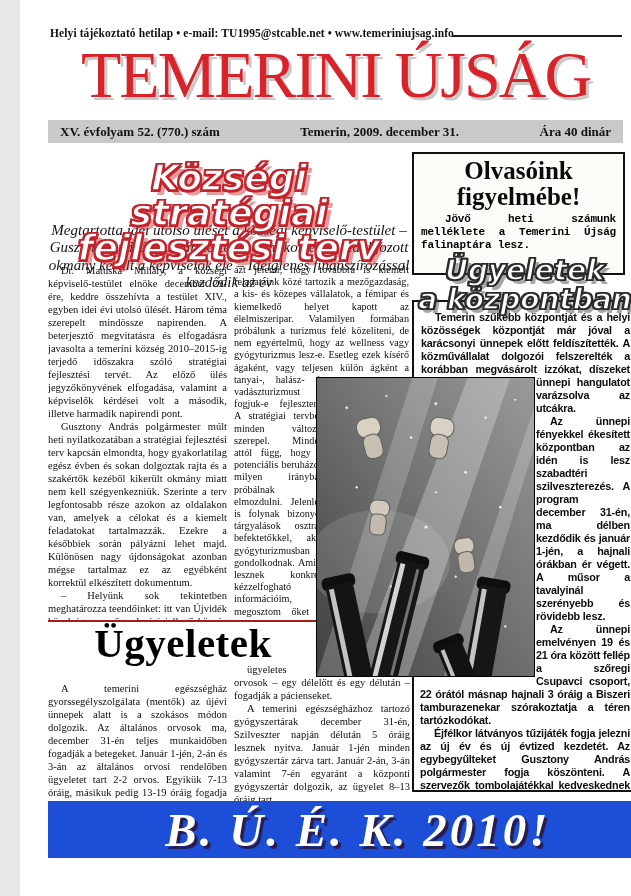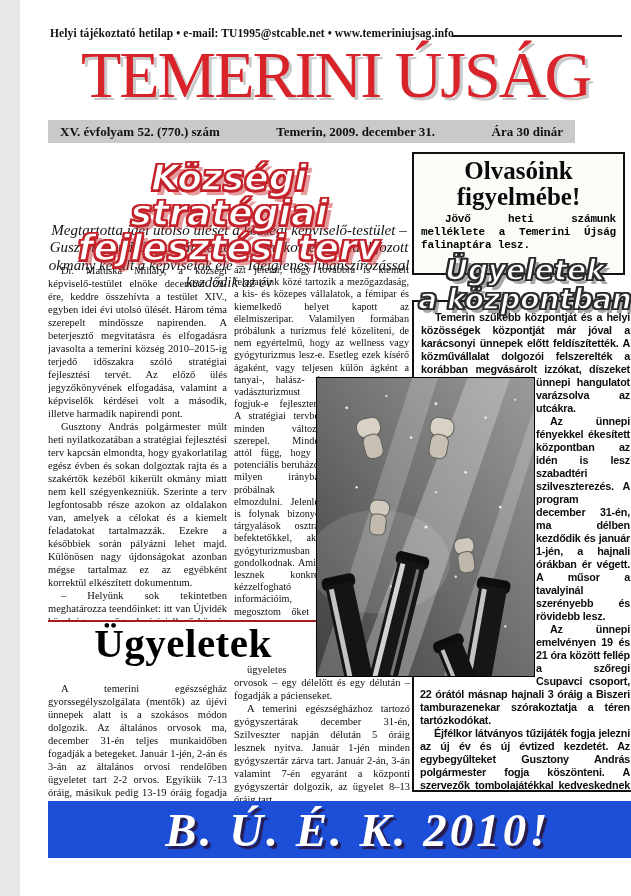--- a/index.html
+++ b/index.html
@@ -9,21 +9,21 @@
   .page { position:absolute; left:0; top:0; width:631px; height:896px; background:#ffffff; overflow:hidden;margin-left:20px; }
 
   .abs { position:absolute; }
 
   
   .tagline { left:30px; top:27px; font-weight:bold; font-size:11.5px; color:#111; letter-spacing:.1px; white-space:nowrap; }
   .header-rule { left:432px; top:35px; width:170px; height:2px; background:#1c1c1c; }
   .paper-title { left:28px; top:42px; width:575px; text-align:center; font-weight:normal;
                  font-size:66px; line-height:1; letter-spacing:-2px; color:#d8232a; white-space:nowrap;
                  text-shadow:3px 3px 0 #c9c9c9; z-index:5; }
-  .issue-bar { left:28px; top:120px; width:527px; height:23px; background:#c9c9c9;
+  .issue-bar { left:28px; top:120px; width:575px; height:23px; background:#c9c9c9;
                display:flex; align-items:center; justify-content:space-between; padding:0 12px;
                font-weight:bold; font-size:13px; color:#111; z-index:1; }
 
   
   .display { font-family:"DejaVu Sans", sans-serif; font-style:italic; font-weight:bold; text-align:center; }
   .outline-red { color:#fff; -webkit-text-stroke:1.6px #c4232b;
     text-shadow:1.5px 1.5px 0 #c4232b, -1.5px -1.5px 0 #c4232b, 1.5px -1.5px 0 #c4232b, -1.5px 1.5px 0 #c4232b,
                 5px 5px 0 rgba(196,35,43,.45); }
   .outline-dark { color:#fff; -webkit-text-stroke:1.5px #2b2b2b;
     text-shadow:1.4px 1.4px 0 #2b2b2b, -1.4px -1.4px 0 #2b2b2b, 1.4px -1.4px 0 #2b2b2b, -1.4px 1.4px 0 #2b2b2b,
@@ -83,21 +83,21 @@
 <body>
 
 <div class="page">
 
   <div class="abs tagline">Helyi tájékoztató hetilap • e-mail: TU1995@stcable.net • www.temeriniujsag.info</div>
   <div class="abs header-rule"></div>
   <div class="abs paper-title">TEMERINI ÚJSÁG</div>
   <div class="abs issue-bar">
     <span>XV. évfolyam 52. (770.) szám</span>
     <span>Temerin, 2009. december 31.</span>
-    <span>Ára 30 dinár</span>
+    <span>Ára 40 dinár</span>
   </div>
 
   <div class="abs display outline-red lead-headline">
     <span>Községi stratégiai</span><br>
     <span>fejlesztési terv</span>
   </div>
   <div class="abs standfirst">Megtartotta idei utolsó ülését a községi képviselő-testület – Gusztony András polgármester szerint korrektül kidolgozott okmány került a képviselők elé – Ideiglenes finanszírozással kezdődik az év</div>
 
   <div class="abs bodycol col1">
     <p>Dr. Matuska Mihály, a községi képviselő-testület elnöke december 29-ére, keddre összehívta a testület XIV., egyben idei évi utolsó ülését. Három téma szerepelt mindössze napirenden. A beterjesztő megvitatásra és elfogadásra javasolta a temerini község 2010–2015-ig terjedő időszakra szóló stratégiai fejlesztési tervét. Az előző ülés jegyzőkönyvének elfogadása, valamint a képviselők kérdései volt a második, illetve harmadik napirendi pont.</p>

